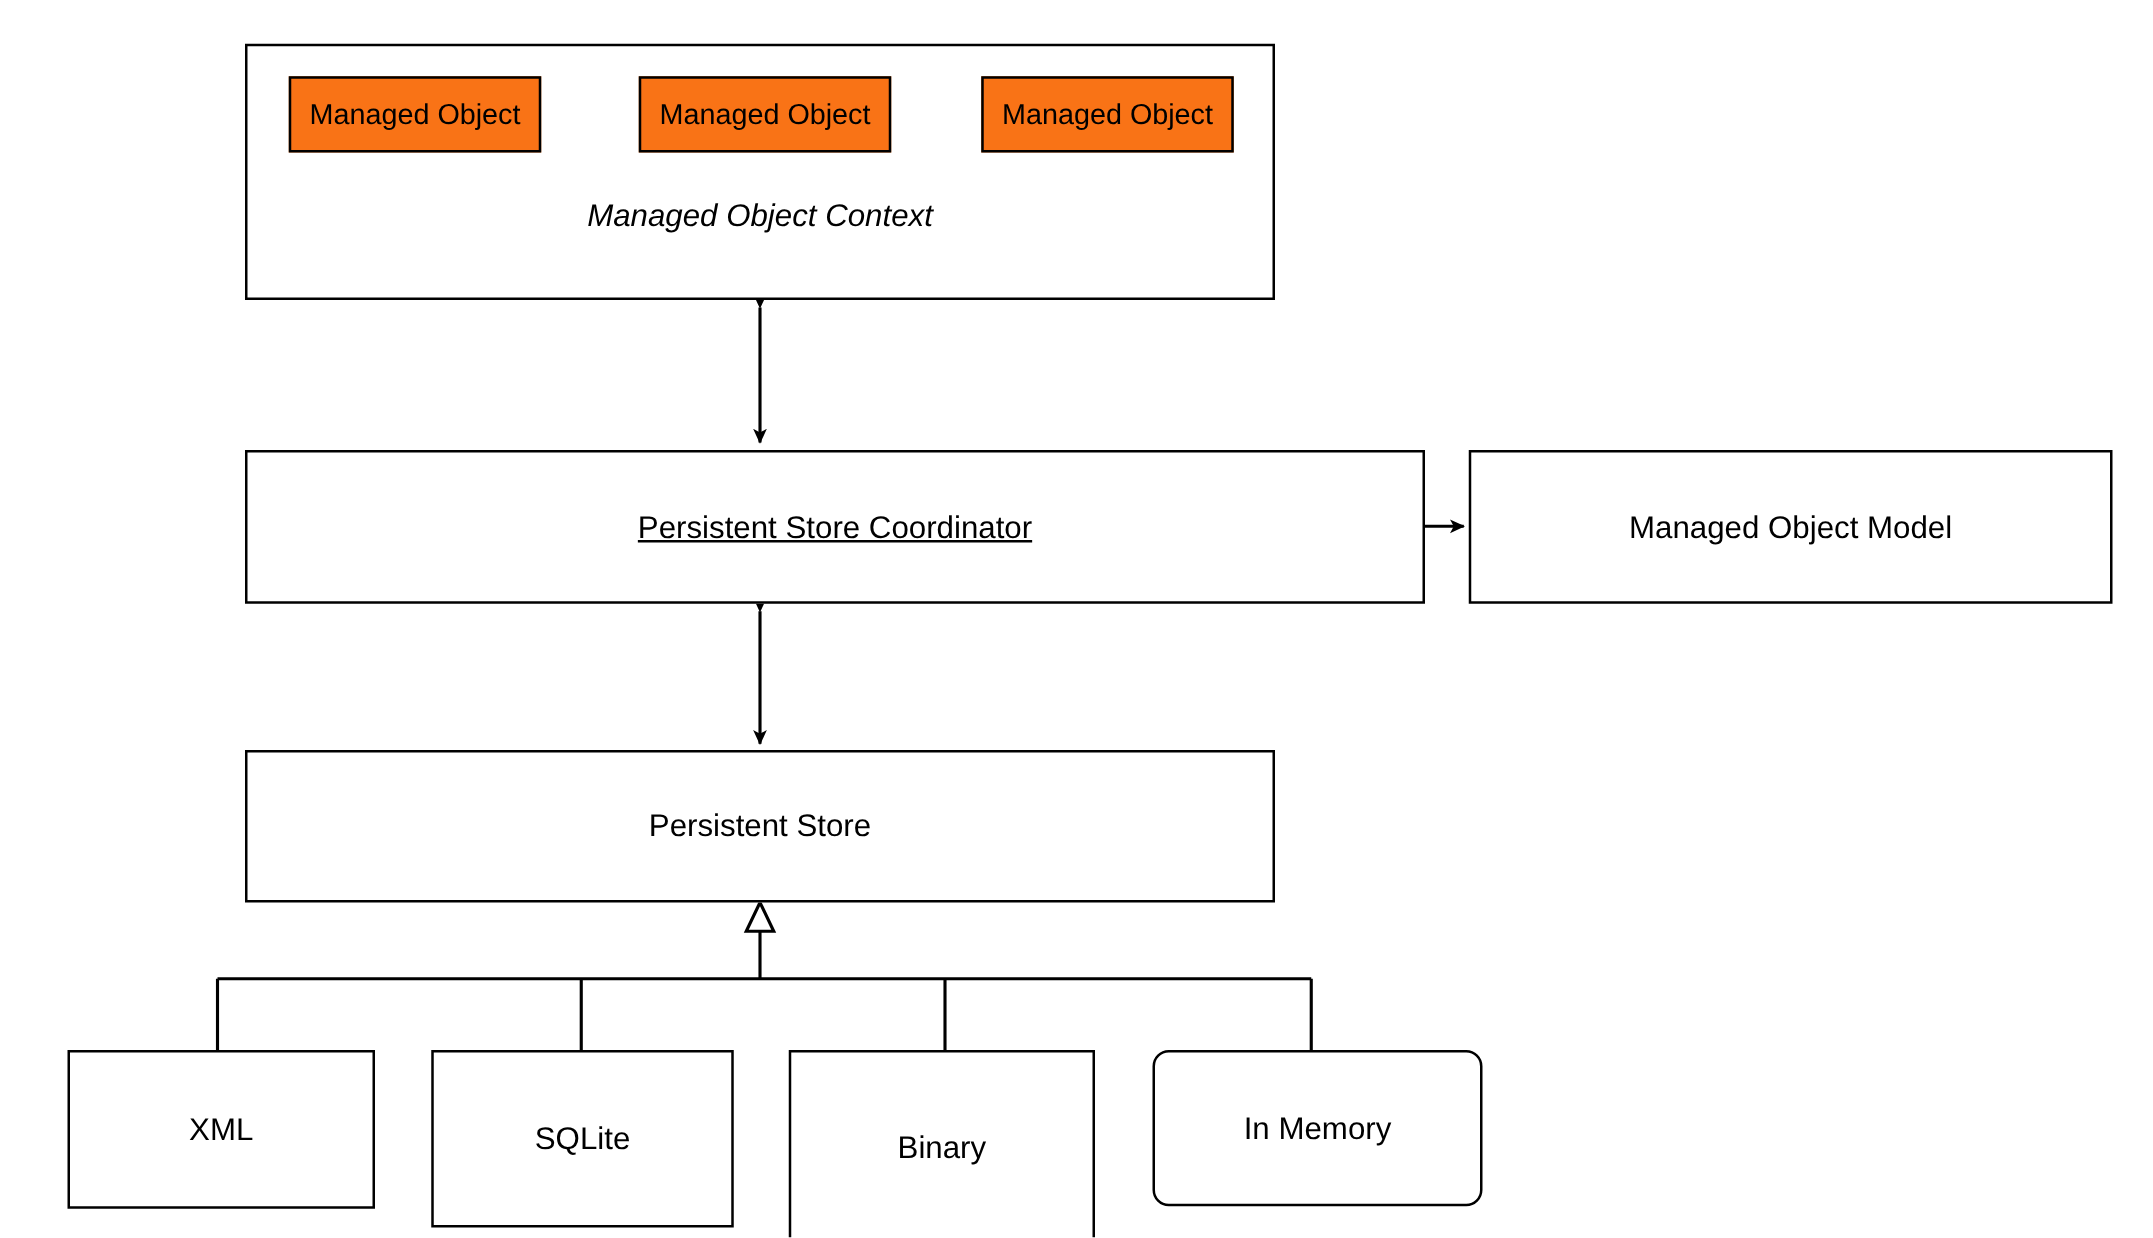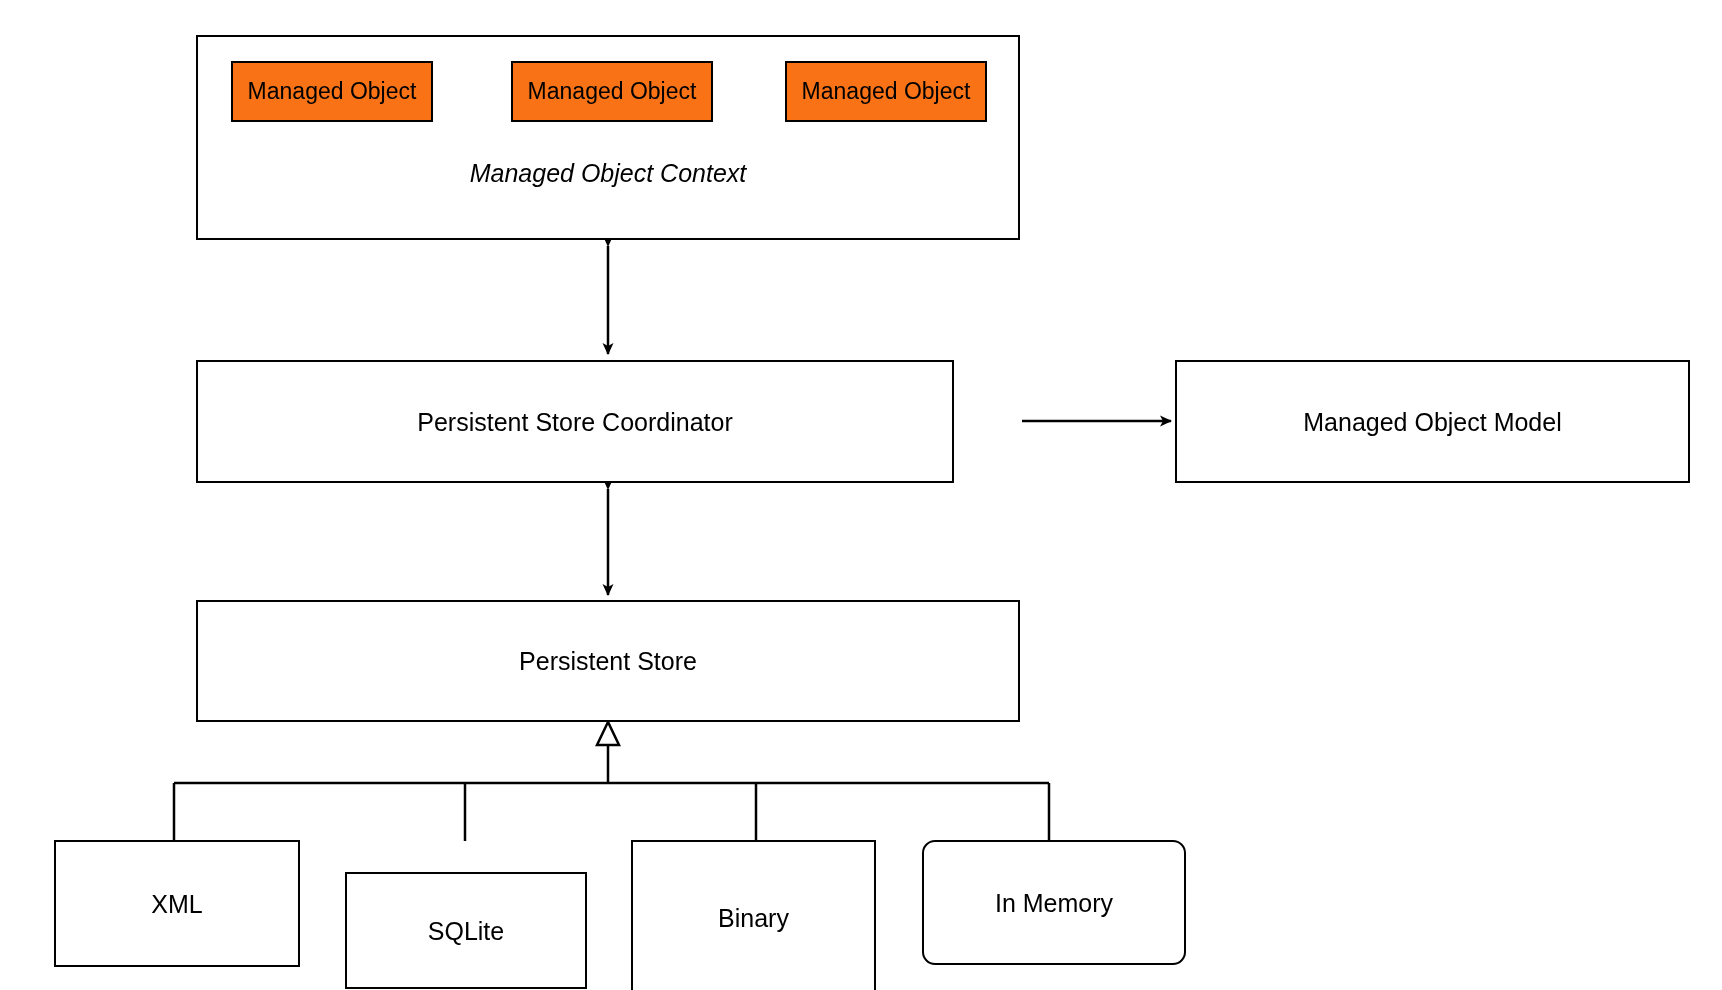--- a/index.html
+++ b/index.html
@@ -117,37 +117,37 @@
     </div>
     <div class="child-node" style="left:313px; top:24px; width:202px; height:61px;">
       <span class="child-label">Managed Object</span>
     </div>
     <div class="child-node" style="left:587px; top:24px; width:202px; height:61px;">
       <span class="child-label">Managed Object</span>
     </div>
     <div class="container-caption" style="top:122px;font-style:italic;">Managed Object Context</div>
   </div>
 
-  <div class="node" style="left:196px; top:360px; width:758px; height:123px;">
+  <div class="node" style="left:196px; top:360px; width:944px; height:123px;text-decoration:underline;">
     <span class="node-label">Persistent Store Coordinator</span>
   </div>
 
   <div class="node" style="left:1175px; top:360px; width:515px; height:123px;">
     <span class="node-label">Managed Object Model</span>
   </div>
 
   <div class="node" style="left:196px; top:600px; width:824px; height:122px;">
     <span class="node-label">Persistent Store</span>
   </div>
 
   <div class="node" style="left:54px; top:840px; width:246px; height:127px;">
     <span class="node-label">XML</span>
   </div>
 
-  <div class="node" style="left:345px; top:840px; width:242px; height:117px;margin-top:32px;">
+  <div class="node" style="left:345px; top:840px; width:242px; height:142px;">
     <span class="node-label">SQLite</span>
   </div>
 
   <div class="node" style="left:631px; top:840px; width:245px; height:156px;">
     <span class="node-label">Binary</span>
   </div>
 
   <div class="node" style="left:922px; top:840px; width:264px; height:125px;border-radius:13px;">
     <span class="node-label">In Memory</span>
   </div>

